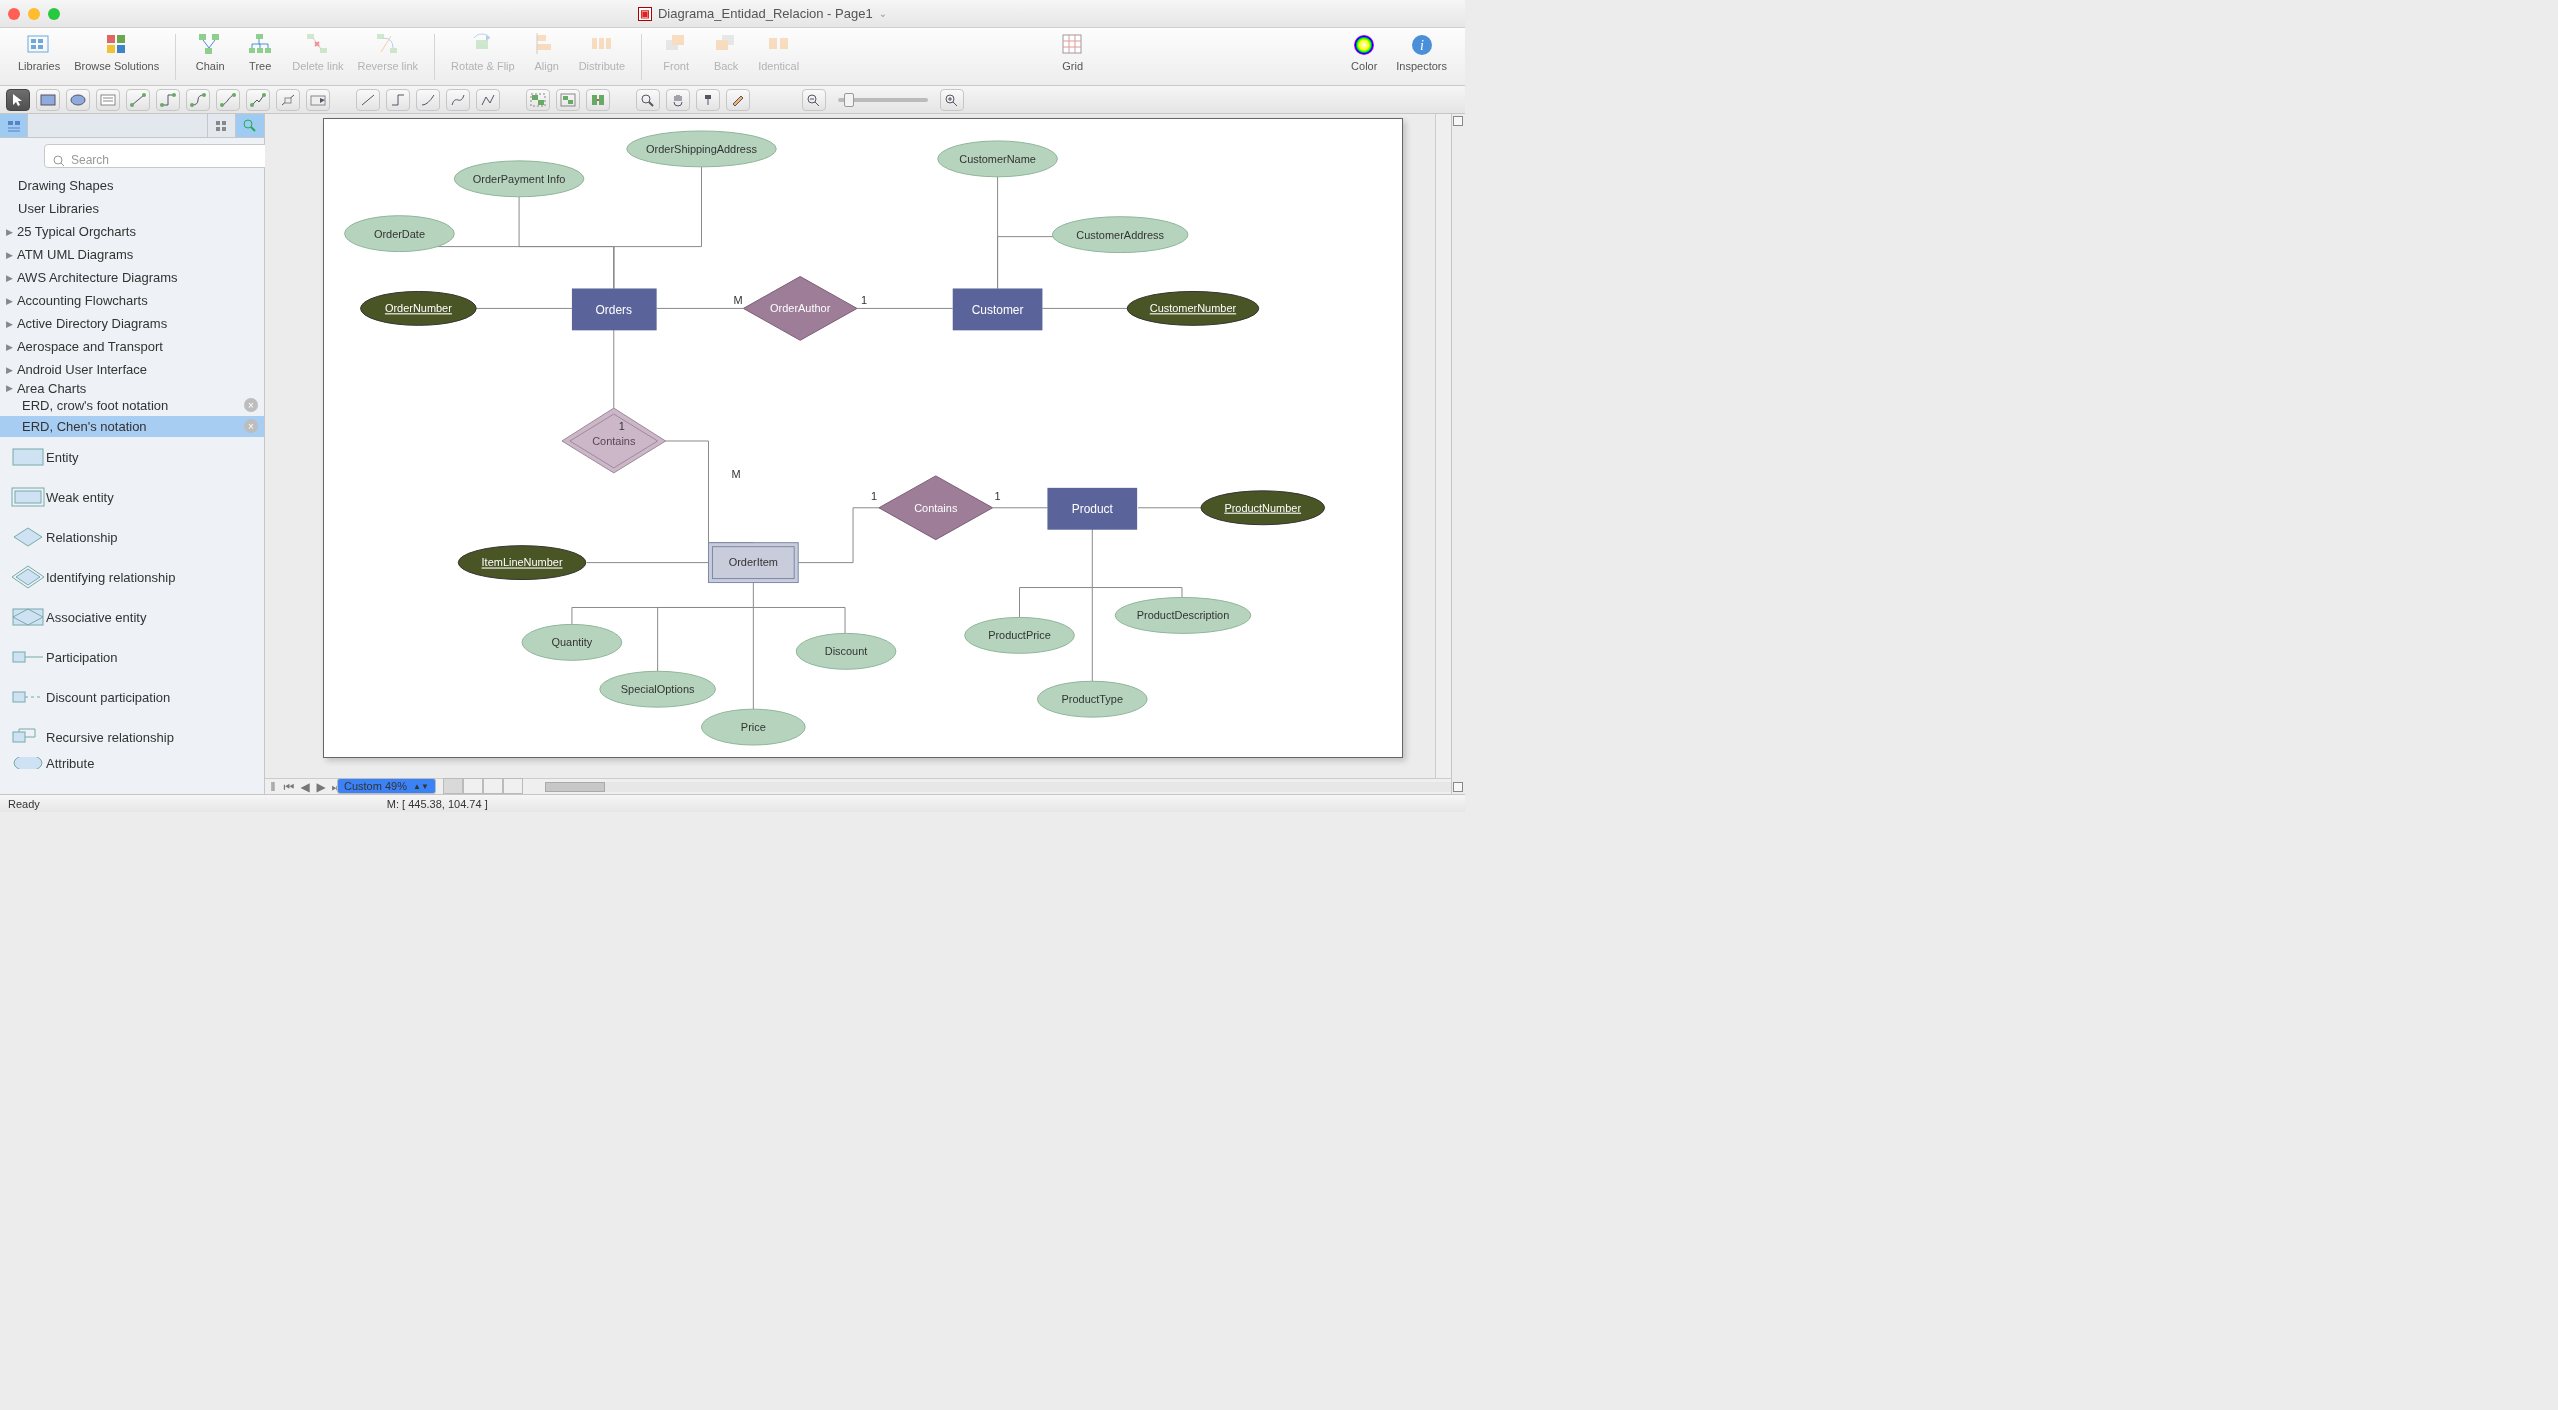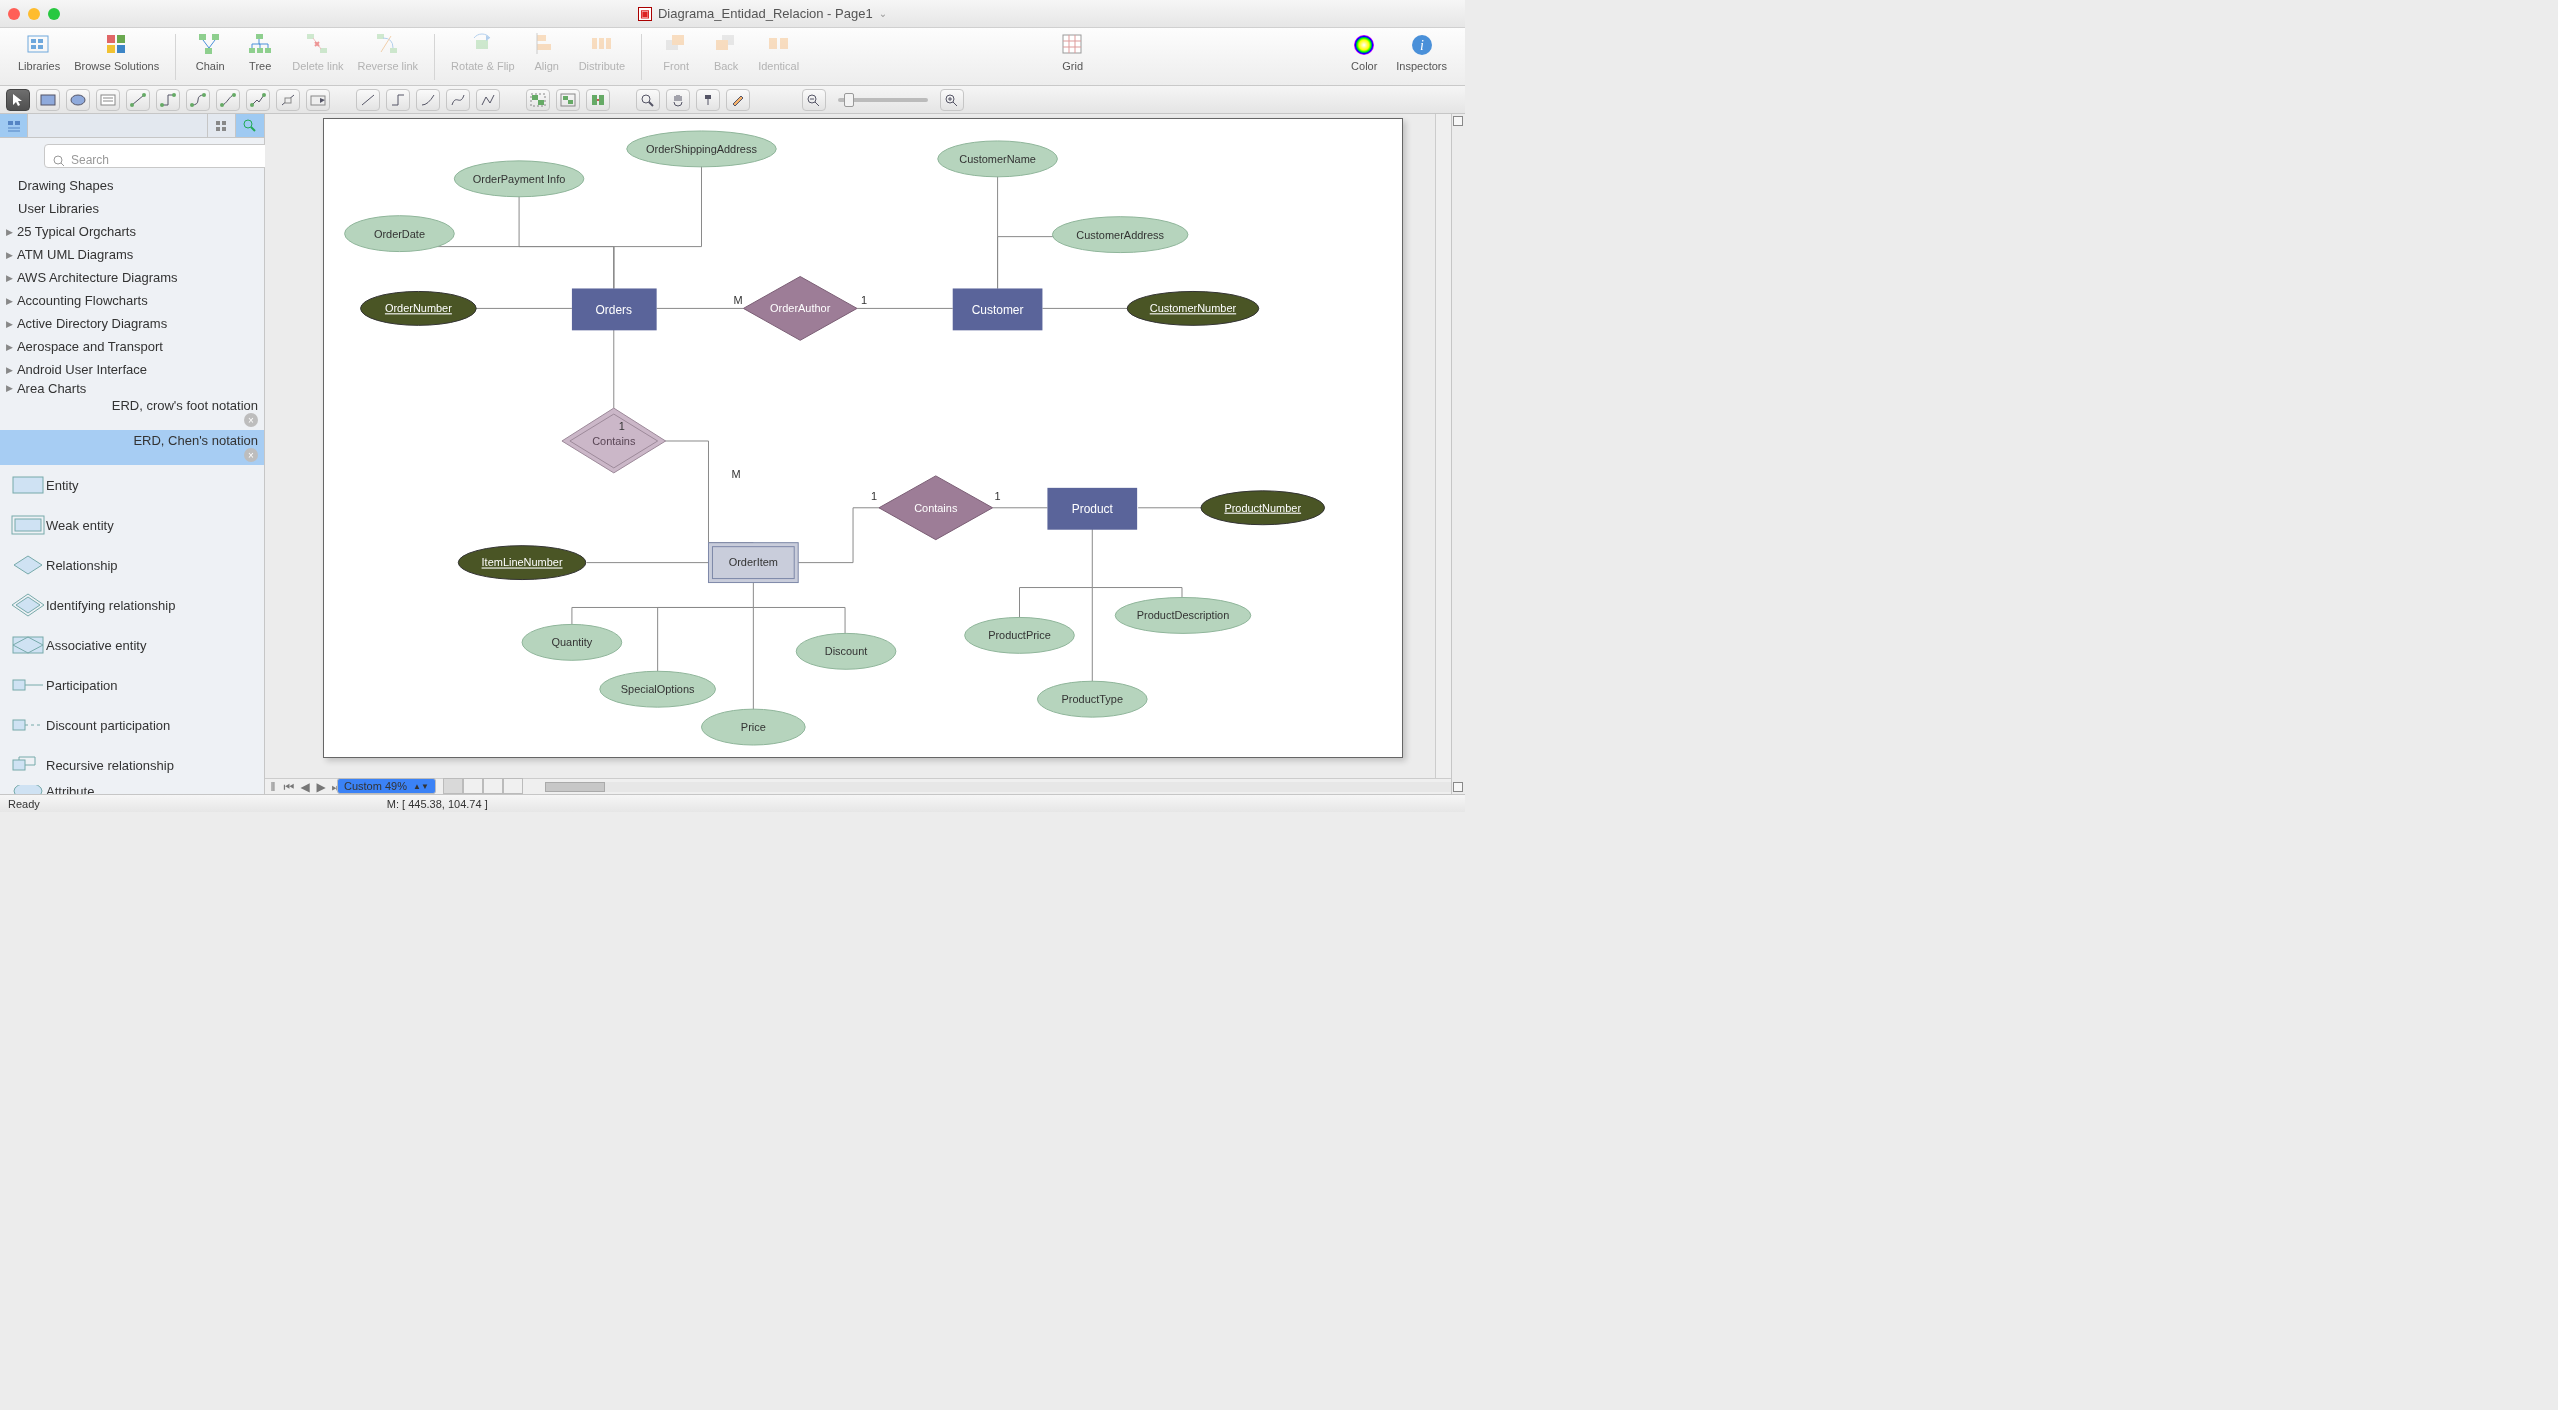--- a/index.html
+++ b/index.html
@@ -35,21 +35,21 @@
   #leftpanel .panel-tabs .ptab { width:28px; display:flex; align-items:center; justify-content:center; border-right:1px solid #c6c6c6; background:#e3e8ef;}
   #leftpanel .panel-tabs .ptab.first{ background:#9fcaf2;}
   #leftpanel .panel-tabs .flex{flex:1;}
   #leftpanel .panel-tabs .ptab.last{border-right:none;}
   #leftpanel .search-row { padding:6px 12px;}
   #leftpanel .search { width:100%; height:24px; border:1px solid #c8c8c8; border-radius:4px; background:#fff; display:flex; align-items:flex-end; padding:0 8px; color:#999; gap:6px;margin-left:32px;}
   #leftpanel .liblist { flex:0 0 auto; overflow:hidden; }
   .libitem { padding:4px 8px 4px 18px; font-size:13px; color:#333; display:flex; align-items:center; gap:4px;text-align:right; }
   .libitem .tri { color:#888; font-size:9px; margin-left:-12px;}
   #leftpanel .open-libs { }
-  .openlib { padding:3px 6px 3px 22px; font-size:13px; background:#eef1f5; display:flex; align-items:flex-end; justify-content:space-between;flex-direction:column;}
+  .openlib { padding:3px 6px 3px 22px; font-size:13px; background:#eef1f5; display:flex; align-items:flex-start; justify-content:space-between;}
   .openlib.sel { background:#a7cdf3; }
   .closebtn { width:14px; height:14px; border-radius:50%; background:#bdbdbd; color:#fff; font-size:10px; display:flex; align-items:center; justify-content:center;}
   #leftpanel .shapes { flex:1; overflow:hidden; background:#eef1f5;}
   .shape-row { display:flex; align-items:center; padding:6px 10px; }
   .shape-ico { width:36px; height:28px; display:flex; align-items:center; justify-content:center; background:transparent;}
   .shape-row span { font-size:13px; }
   
   #canvasarea { flex:1; position:relative; background:#ececec; }
   #canvas-scroll { position:absolute; inset:0; overflow:hidden; }
   #paper { position:absolute; left:58px; top:4px; width:1080px; height:640px; background:#fff; border:1px solid #666; box-shadow: 3px 3px 6px rgba(0,0,0,.18); }

